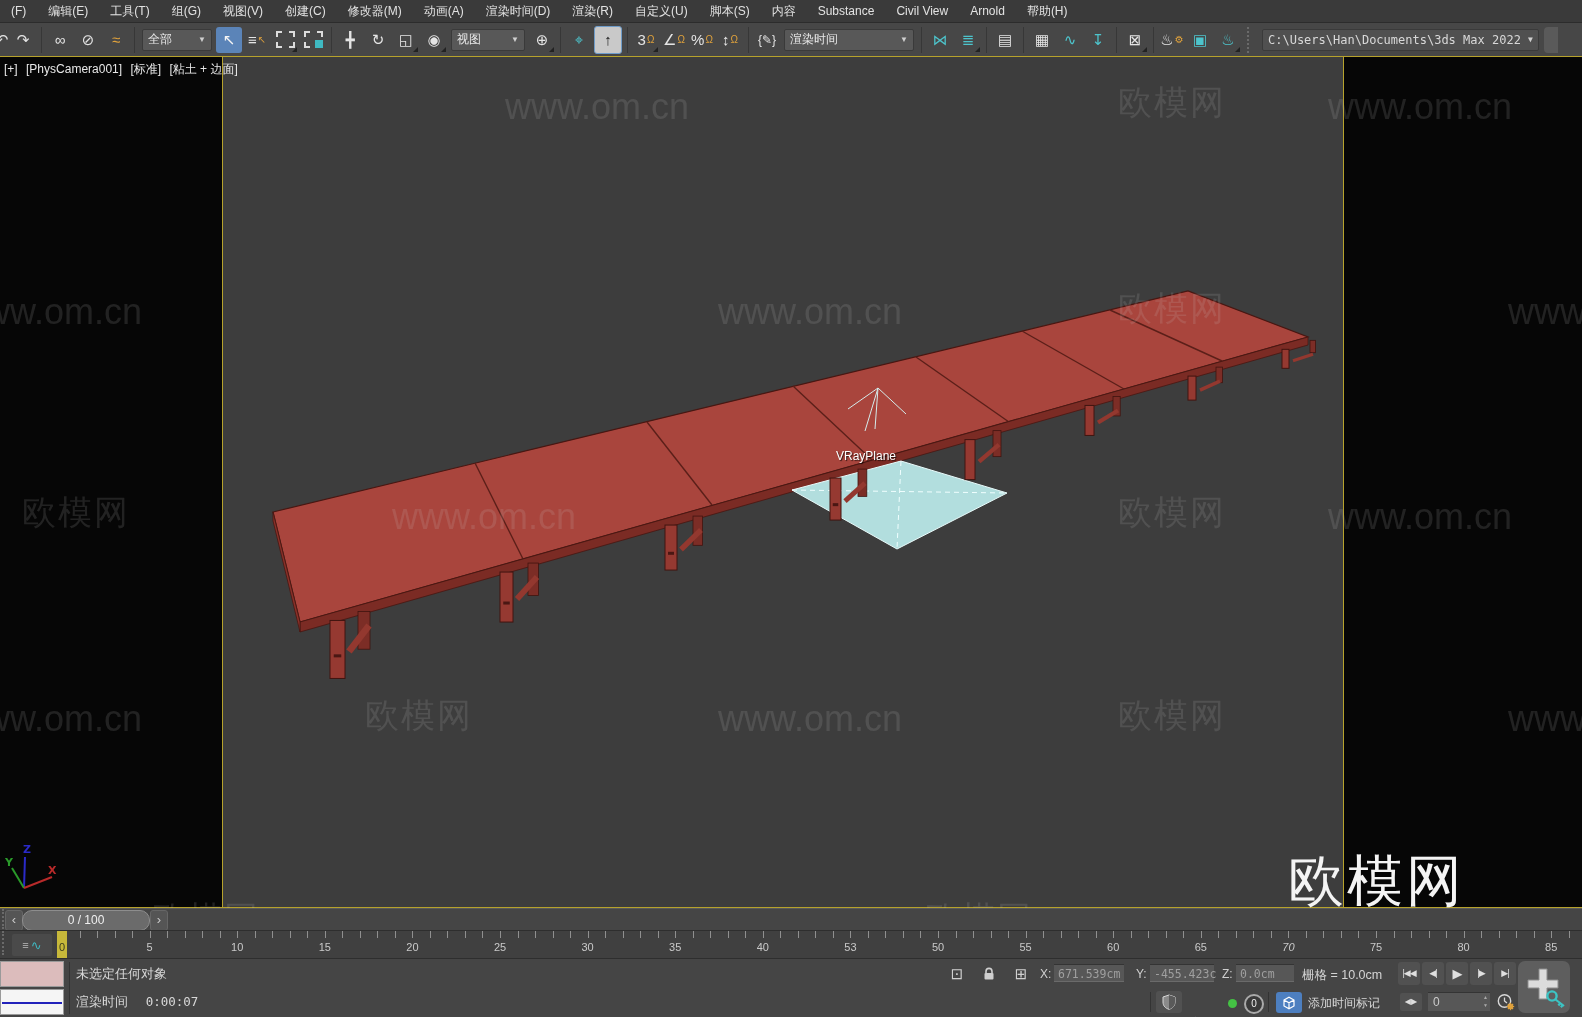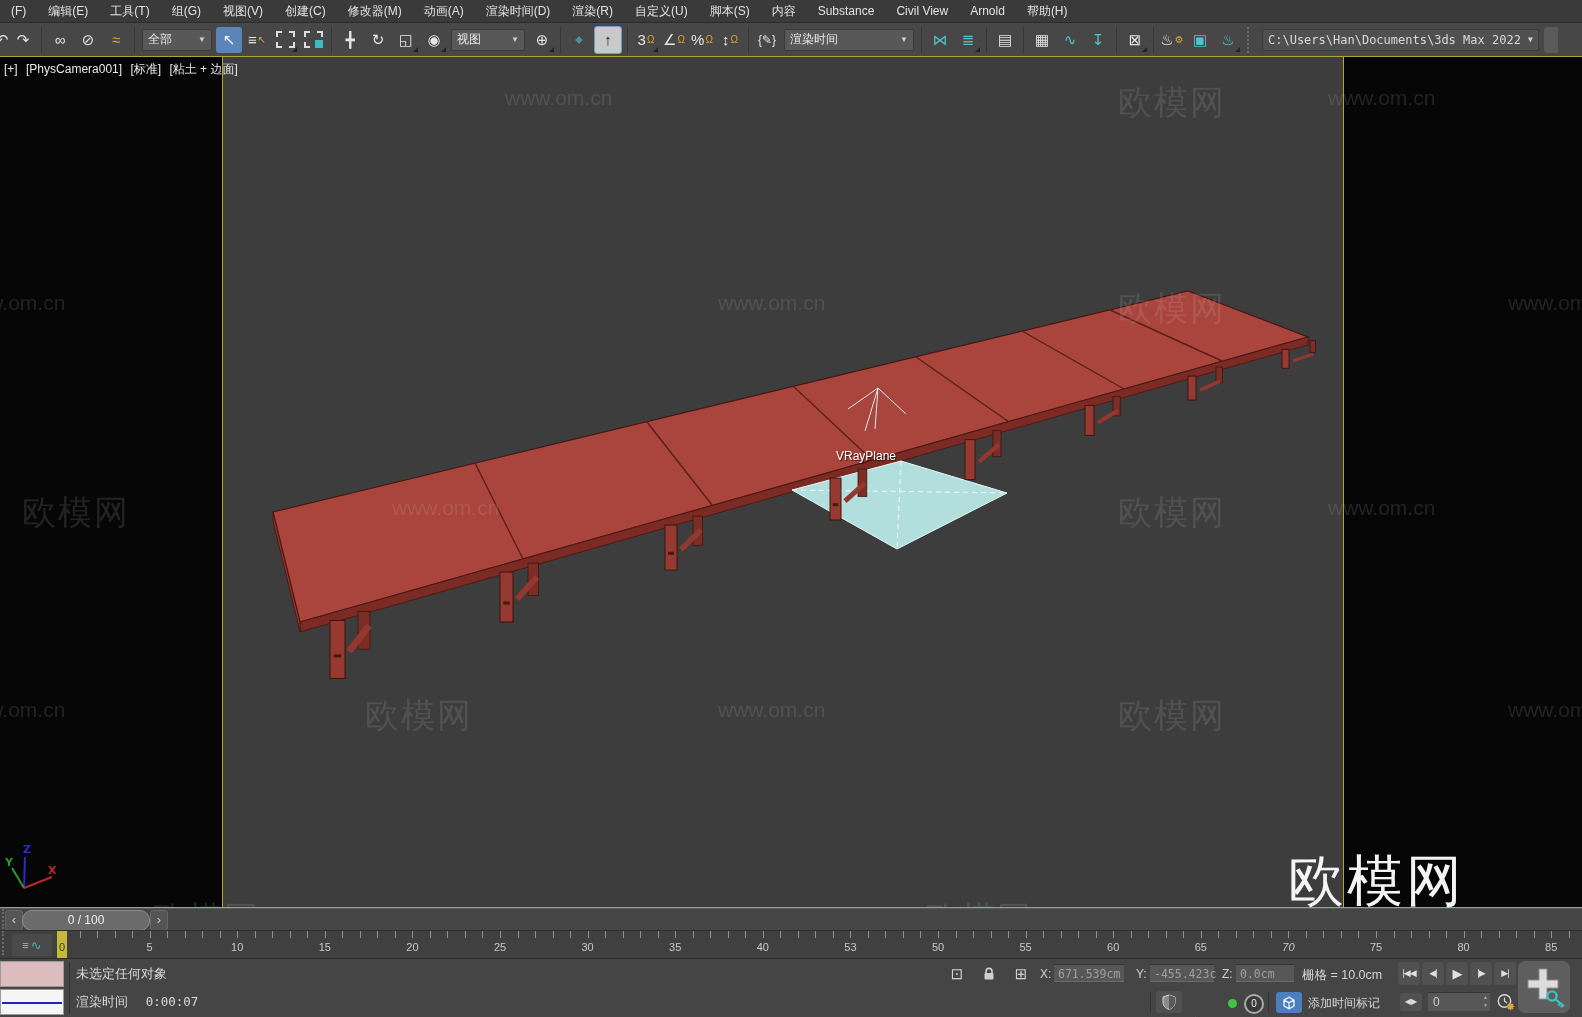--- a/index.html
+++ b/index.html
@@ -33,21 +33,21 @@
   .vp-grey{position:absolute;left:223px;top:57px;width:1120px;height:850px;background:#3d3d3d;}
   .yline{position:absolute;background:#b6a22c;z-index:6;}
   .vp-label{position:absolute;left:4px;top:61px;z-index:7;font-size:12px;color:#e8e8e8;}
   .vp-label span{margin-right:5px;cursor:default;}
   .scene{position:absolute;left:0;top:56px;z-index:3;}
   .obj-label{position:absolute;left:836px;top:449px;z-index:5;font-size:12px;color:#fff;
              text-shadow:1px 1px 1px rgba(0,0,0,.7);}
   
   .wm{position:absolute;z-index:8;color:rgba(205,205,205,0.14);white-space:nowrap;pointer-events:none;}
   .wm.cn{font-size:34px;letter-spacing:2px;}
-  .wm.url{font-size:21px;text-align:center;}
+  .wm.url{font-size:36px;text-align:center;}
   .biglogo{position:absolute;left:1288px;top:844px;z-index:40;font-size:56px;color:#f4f4f4;
            letter-spacing:3px;pointer-events:none;}
   
   .trow1{position:absolute;left:0;top:908px;width:1582px;height:22px;background:#454545;
          border-top:1px solid #5a5a5a;box-sizing:border-box;z-index:10;}
   .tnav{position:absolute;top:1px;width:16px;height:19px;background:#555;border:1px solid #666;
         border-radius:3px;color:#ccc;font-size:13px;text-align:center;line-height:17px;}
   .thandle{position:absolute;left:22px;top:1px;width:126px;height:19px;background:#6b6b6b;
            border:1px solid #8d8d8d;border-radius:10px;color:#f0f0f0;font-size:12px;
            text-align:center;line-height:19px;}

